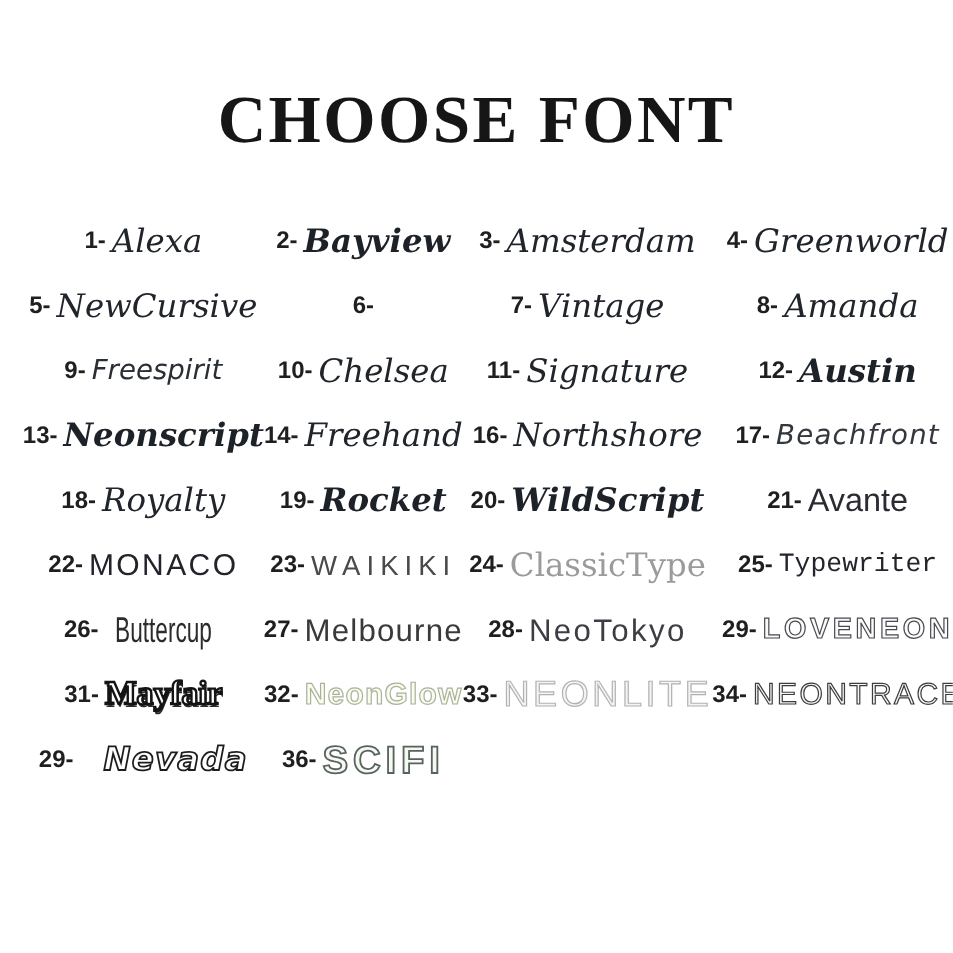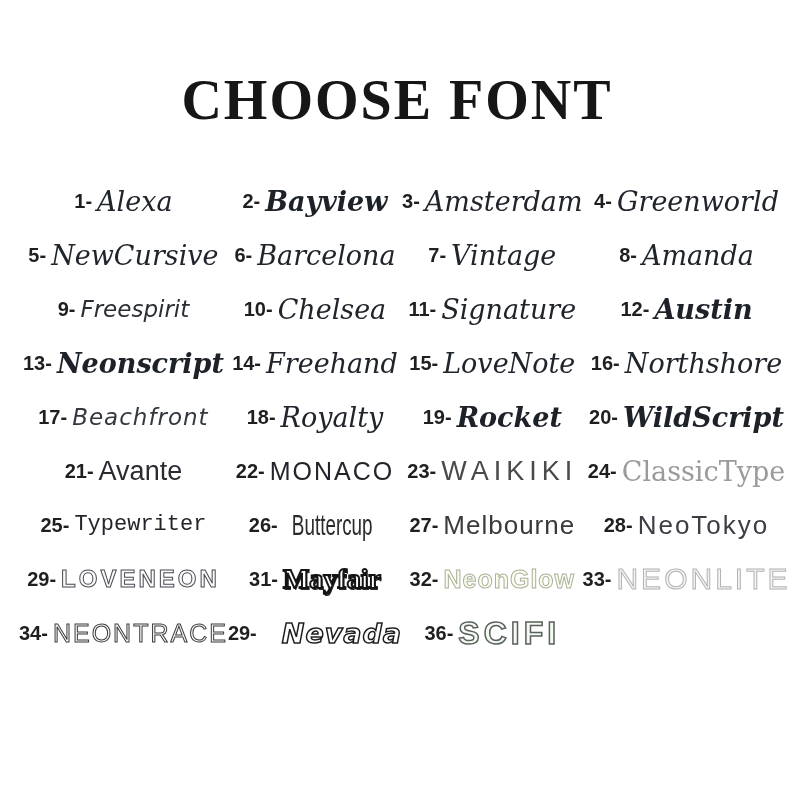--- a/index.html
+++ b/index.html
@@ -44,21 +44,21 @@
   }
   .font-name{line-height:1;}
 
   
   .f-script{font-family:"DejaVu Serif", serif;font-style:italic;font-size:27px;color:#20242b;}
   .f-script-bold{font-family:"DejaVu Serif", serif;font-style:italic;font-weight:700;font-size:27px;color:#1d2128;}
   .f-hand{font-family:"DejaVu Sans", sans-serif;font-style:italic;font-size:23px;color:#2a2f36;}
   .f-hand-light{font-family:"DejaVu Sans", sans-serif;font-style:italic;font-size:23px;letter-spacing:1px;color:#33383f;}
   .f-sans{font-family:"Liberation Sans", sans-serif;font-size:27px;color:#2b2b33;}
   .f-sans-caps{font-family:"Liberation Sans", sans-serif;font-size:25px;letter-spacing:2px;color:#23232b;}
-  .f-caps-thin{font-family:"Liberation Sans", sans-serif;font-size:27px;letter-spacing:5px;color:#4a4a4a;}
+  .f-caps-thin{font-family:"Liberation Sans", sans-serif;font-size:23px;letter-spacing:5px;color:#4a4a4a;}
   .f-slab-gray{font-family:"DejaVu Serif", serif;font-size:27px;color:#9b9b9b;}
   .f-mono{font-family:Liberation Mono, monospace;font-size:22px;color:#24242c;}
   .f-tall{font-family:"Liberation Sans", sans-serif;font-size:23px;display:inline-block;transform:scale(0.82,1.3);transform-origin:center;color:#2b2b2b;}
   .f-sans-light{font-family:"Liberation Sans", sans-serif;font-size:26px;letter-spacing:1px;color:#3a3a3a;}
   .f-geo{font-family:"Liberation Sans", sans-serif;font-size:26px;letter-spacing:2px;color:#3d3d45;}
   .f-outline-double{font-family:"Liberation Sans", sans-serif;font-weight:700;font-size:24px;letter-spacing:3px;-webkit-text-stroke:1px #4a4a52;color:#fafafa;}
   .f-outline-marquee{font-family:"Liberation Sans", sans-serif;font-weight:800;font-size:27px;letter-spacing:1px;-webkit-text-stroke:1px #6f6f7a;color:#f3e6ee;}
   .f-outline-bold{font-family:Liberation Serif, serif;font-weight:800;font-size:28px;-webkit-text-stroke:2px #141414;color:#ffffff;text-shadow:1px 2px 0 #2c2c2c;}
   .f-outline-glow{font-family:"Liberation Sans", sans-serif;font-weight:700;font-size:25px;letter-spacing:1px;-webkit-text-stroke:1px #a9b39c;color:#fbfbee;}
   .f-stencil-light{font-family:"Liberation Sans", sans-serif;font-size:30px;letter-spacing:3px;-webkit-text-stroke:1px #b3b3b3;color:#f4f4f4;}
@@ -87,21 +87,20 @@
       <div class="font-item">
     <span class="font-num">4-</span>
     <span class="font-name f-script">Greenworld</span>
   </div>
       <div class="font-item">
     <span class="font-num">5-</span>
     <span class="font-name f-script">NewCursive</span>
   </div>
       <div class="font-item">
     <span class="font-num">6-</span>
-    <span class="font-name f-script">Barcelona</span>
   </div>
       <div class="font-item">
     <span class="font-num">7-</span>
     <span class="font-name f-script">Vintage</span>
   </div>
       <div class="font-item">
     <span class="font-num">8-</span>
     <span class="font-name f-script">Amanda</span>
   </div>
       <div class="font-item">
@@ -120,24 +119,20 @@
     <span class="font-num">12-</span>
     <span class="font-name f-script-bold">Austin</span>
   </div>
       <div class="font-item">
     <span class="font-num">13-</span>
     <span class="font-name f-script-bold">Neonscript</span>
   </div>
       <div class="font-item">
     <span class="font-num">14-</span>
     <span class="font-name f-script">Freehand</span>
-  </div>
-      <div class="font-item">
-    <span class="font-num">15-</span>
-    <span class="font-name f-script">LoveNote</span>
   </div>
       <div class="font-item">
     <span class="font-num">16-</span>
     <span class="font-name f-script">Northshore</span>
   </div>
       <div class="font-item">
     <span class="font-num">17-</span>
     <span class="font-name f-hand-light">Beachfront</span>
   </div>
       <div class="font-item">

